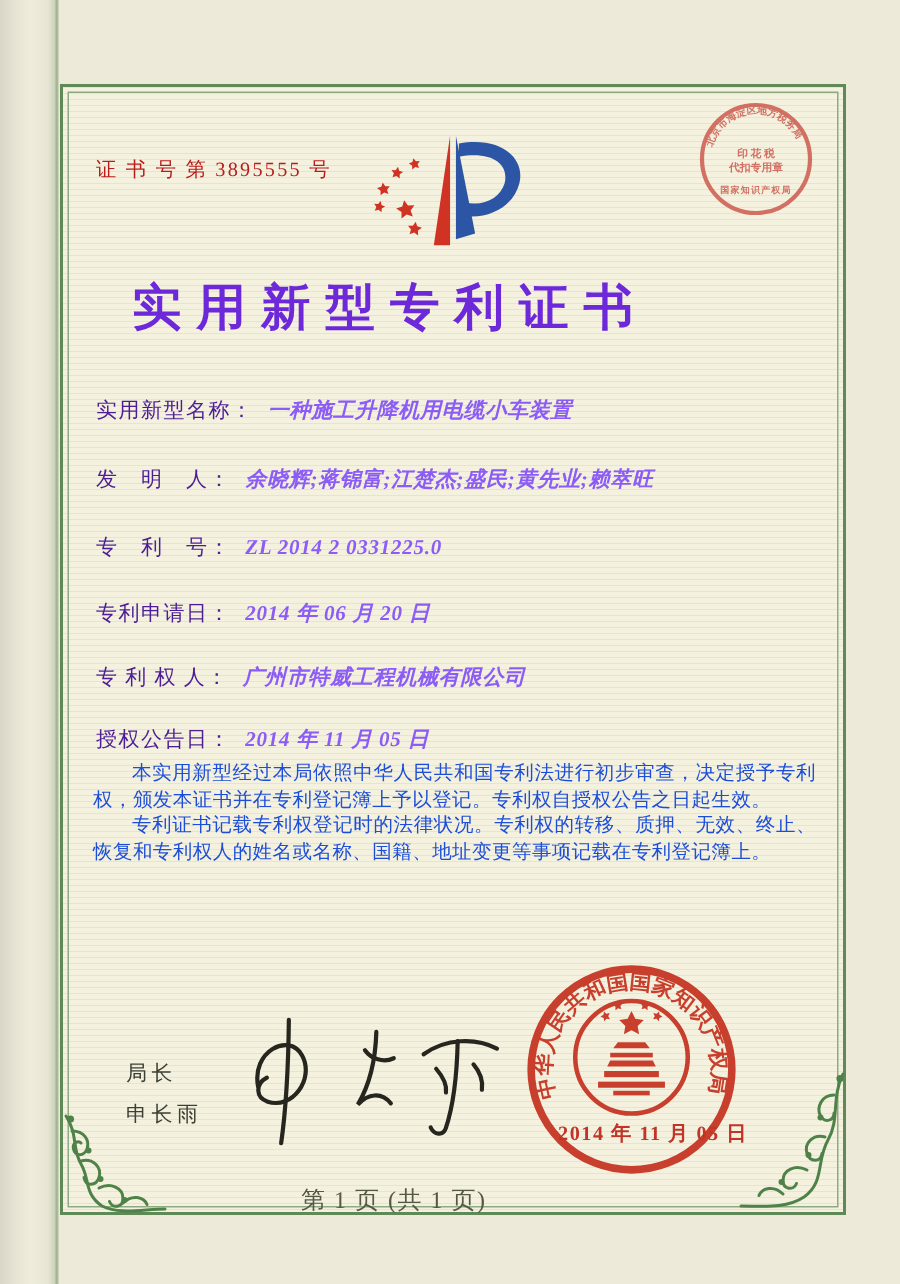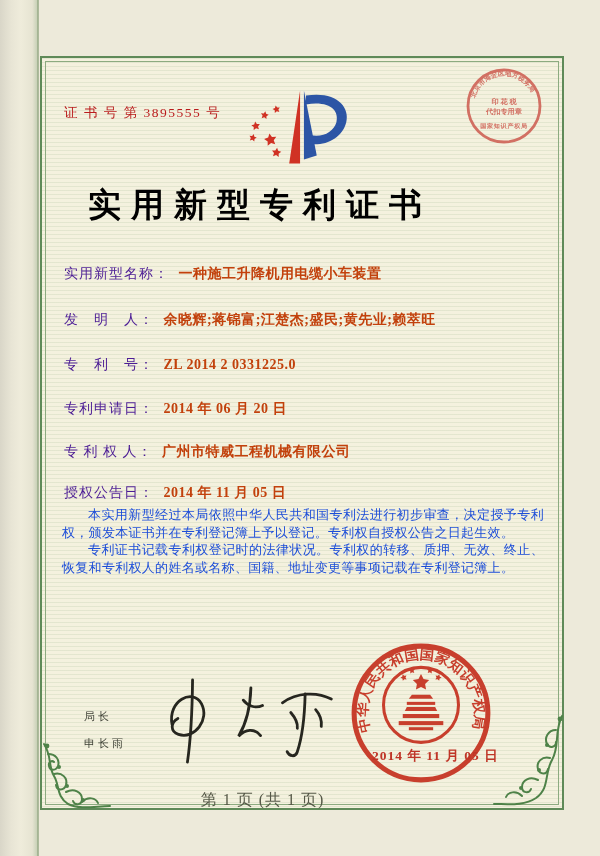--- a/index.html
+++ b/index.html
@@ -30,35 +30,35 @@
   .frame-inner{
     position:absolute; inset:3px; border:1px solid #8cab80; pointer-events:none;
   }
   .cert-no{
     position:absolute; left:64px; top:104px; font-size:13.5px;
     letter-spacing:1.5px; color:#b91c1c;
   }
   .logo{ position:absolute; left:243px; top:84px; width:118px; height:95px; }
   .title{
     position:absolute; left:40px; top:183px; width:440px; text-align:center;
-    font-size:33px; font-weight:700; letter-spacing:10px; color:#000000;
+    font-size:33px; font-weight:700; letter-spacing:10px; color:#6d28d9;
   }
   .field{ position:absolute; left:64px; font-size:14px; white-space:nowrap; }
   .field .lbl{ display:inline-block; color:#4c1d95; letter-spacing:1px; }
-  .field .val{ color:#c2410c; font-weight:600; margin-left:6px; letter-spacing:.5px; }
+  .field .val{ color:#8b5cf6; font-weight:600; margin-left:6px; letter-spacing:.5px;font-style:italic; }
   .f0{ top:265px; } .f1{ top:311px; } .f2{ top:356px; }
   .f3{ top:400px; } .f4{ top:443px; } .f5{ top:484px; }
   .paras{
     position:absolute; left:62px; top:506px; width:482px;
     font-size:13px; line-height:17.6px; color:#1d4ed8;
     text-align:justify;
   }
   .paras p{ text-indent:2em; letter-spacing:.3px; }
   .director{
-    position:absolute; left:84px; top:703px; font-size:11px;
+    position:absolute; left:84px; top:703px; font-size:14px;
     letter-spacing:3px; color:#3c3f34; line-height:27px;
   }
   .signature{ position:absolute; left:148px; top:670px; width:200px; height:102px; z-index:5; }
   .seal{ position:absolute; left:346px; top:638px; width:150px; height:150px; opacity:.92; z-index:4; }
   .seal-date{
     position:absolute; left:372px; top:747px; font-size:13.5px; font-weight:600;
     color:#bf3527; letter-spacing:1px; z-index:6;
   }
   .tax-stamp{ position:absolute; left:464px; top:66px; width:80px; height:80px; opacity:.85; }
   .footer{

